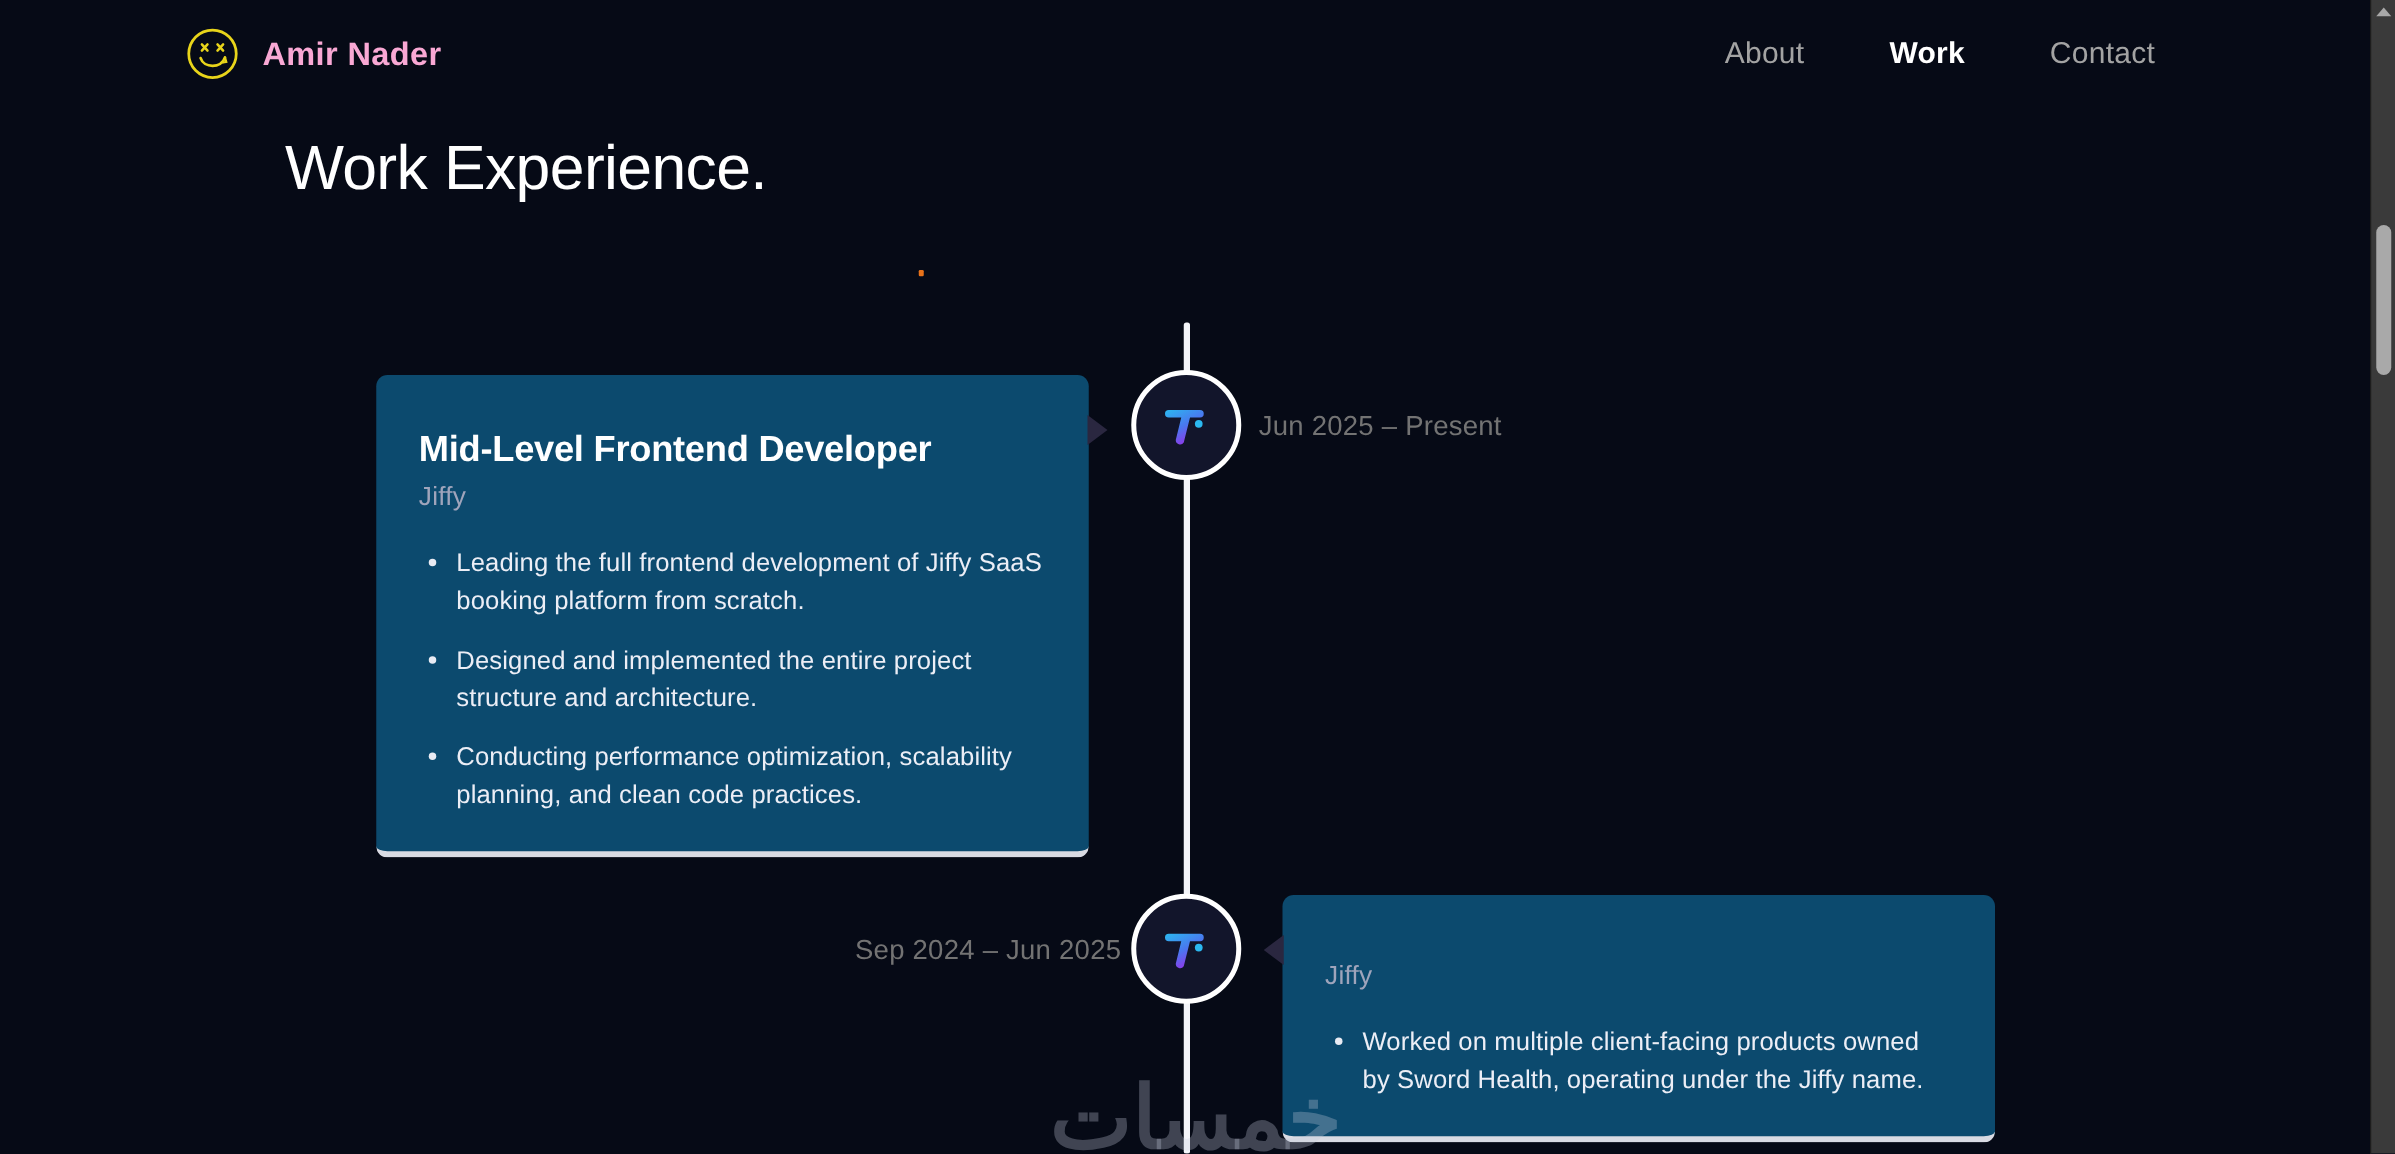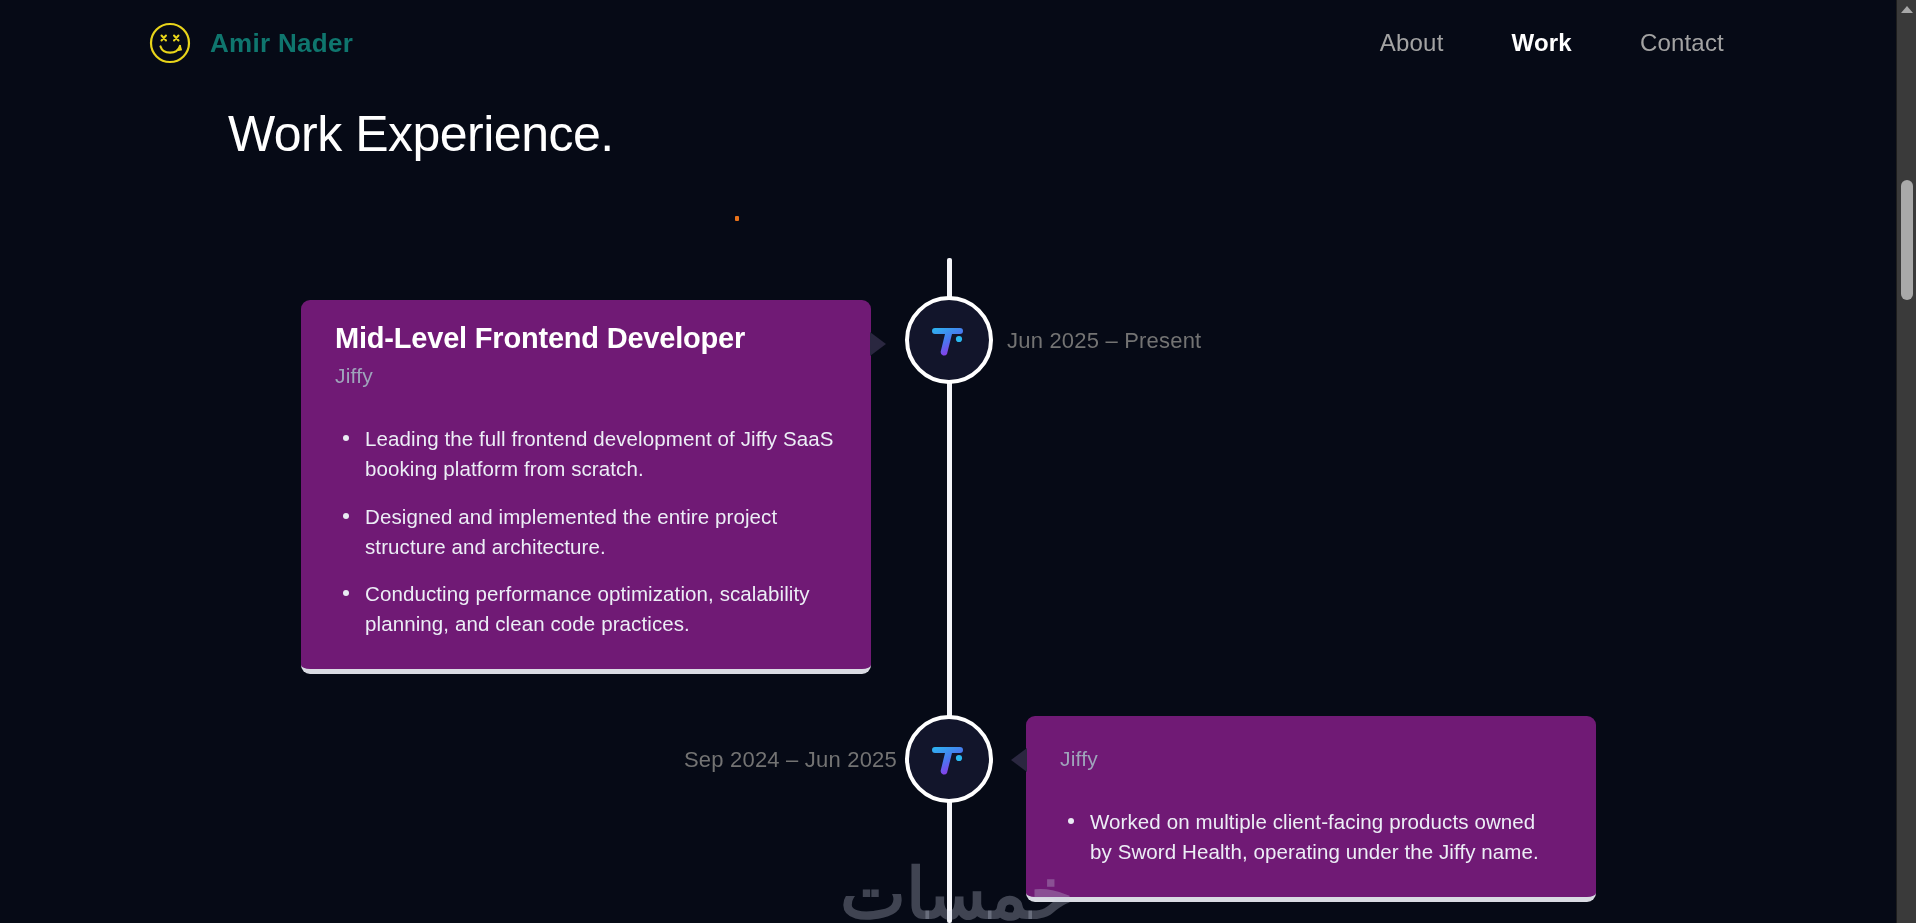--- a/index.html
+++ b/index.html
@@ -31,21 +31,21 @@
   #brand { display:flex; align-items:center; gap:18px; }
 
   #logo-mark {
     width:44px; height:44px; flex:none;
     display:block;
   }
 
   #brand-name {
     font-size:26px;
     font-weight:bold;
-    color:#0f766e;
+    color:#f9a8d4;
     letter-spacing:0.3px;
     white-space:nowrap;
     text-align:right;
   }
 
   #nav {
     margin-left:auto;
     display:flex; align-items:center;
     gap:68px;
     padding-right:112px;
@@ -115,24 +115,24 @@
     color:#737373;
     white-space:nowrap;
     letter-spacing:0.2px;
   }
   #date-1 { left:1007px; top:328px; }
   #date-2 { left:684px; top:747px; text-align:right; }
 
   
   .exp-card {
     position:absolute;
-    background:#701a75;
+    background:#0c4a6e;
     border-radius:9px;
     border-bottom:5px solid #d9dbe3;
-    padding:22px 34px 30px 34px;
+    padding:44px 34px 30px 34px;
     z-index:3;
   }
 
   #card-1 {
     left:301px; top:300px;
     width:570px;
   }
   #card-2 {
     left:1026px; top:716px;
     width:570px;
@@ -165,21 +165,21 @@
 
   .card-company {
     font-size:21px;
     color:#9fa4bb;
     margin-top:9px;
     letter-spacing:0.2px;
   }
 
   .card-points {
     list-style:none;
-    margin-top:36px;
+    margin-top:26px;
   }
   .card-points li {
     position:relative;
     padding-left:30px;
     font-size:20.5px;
     line-height:1.47;
     color:#eceef6;
     margin-bottom:17px;
     letter-spacing:0.1px;
   }

